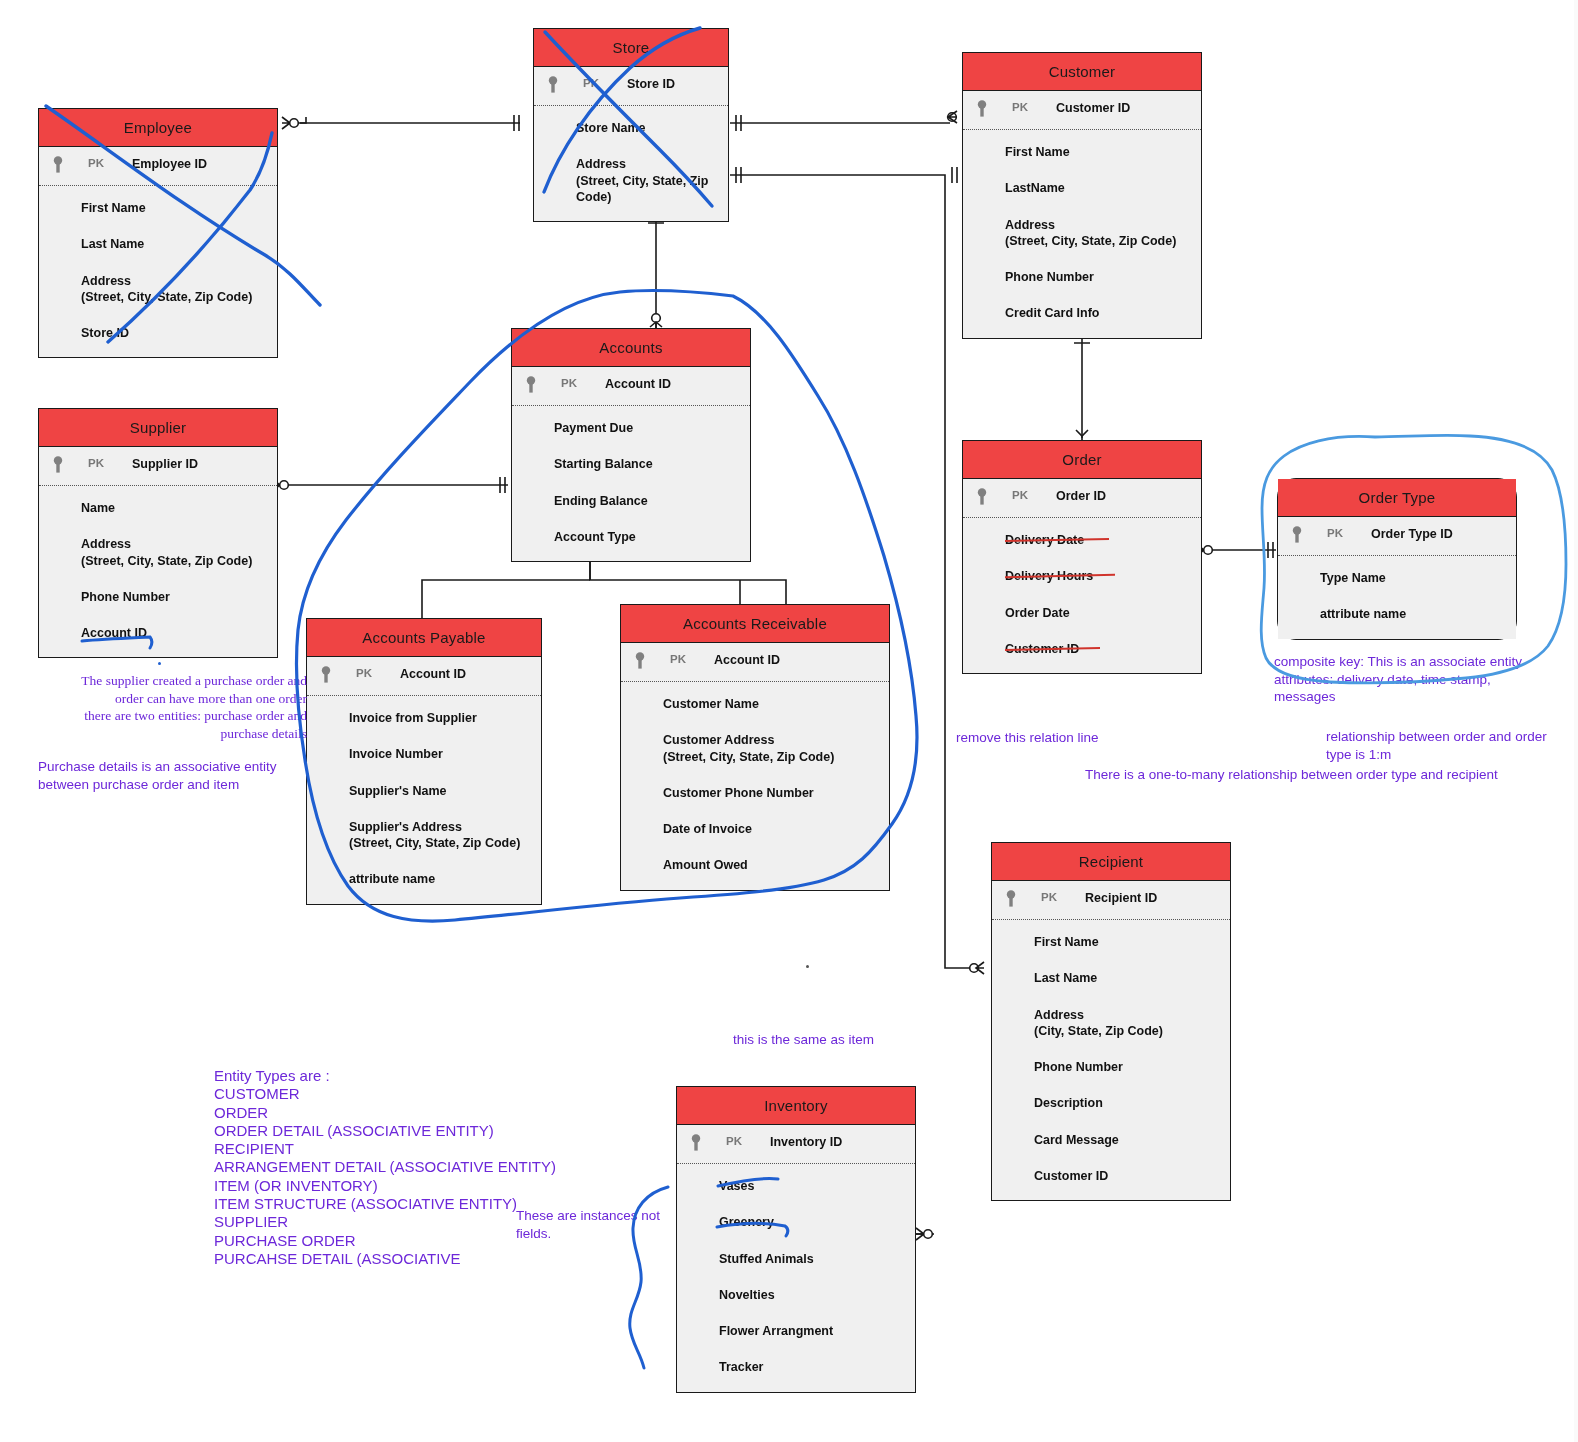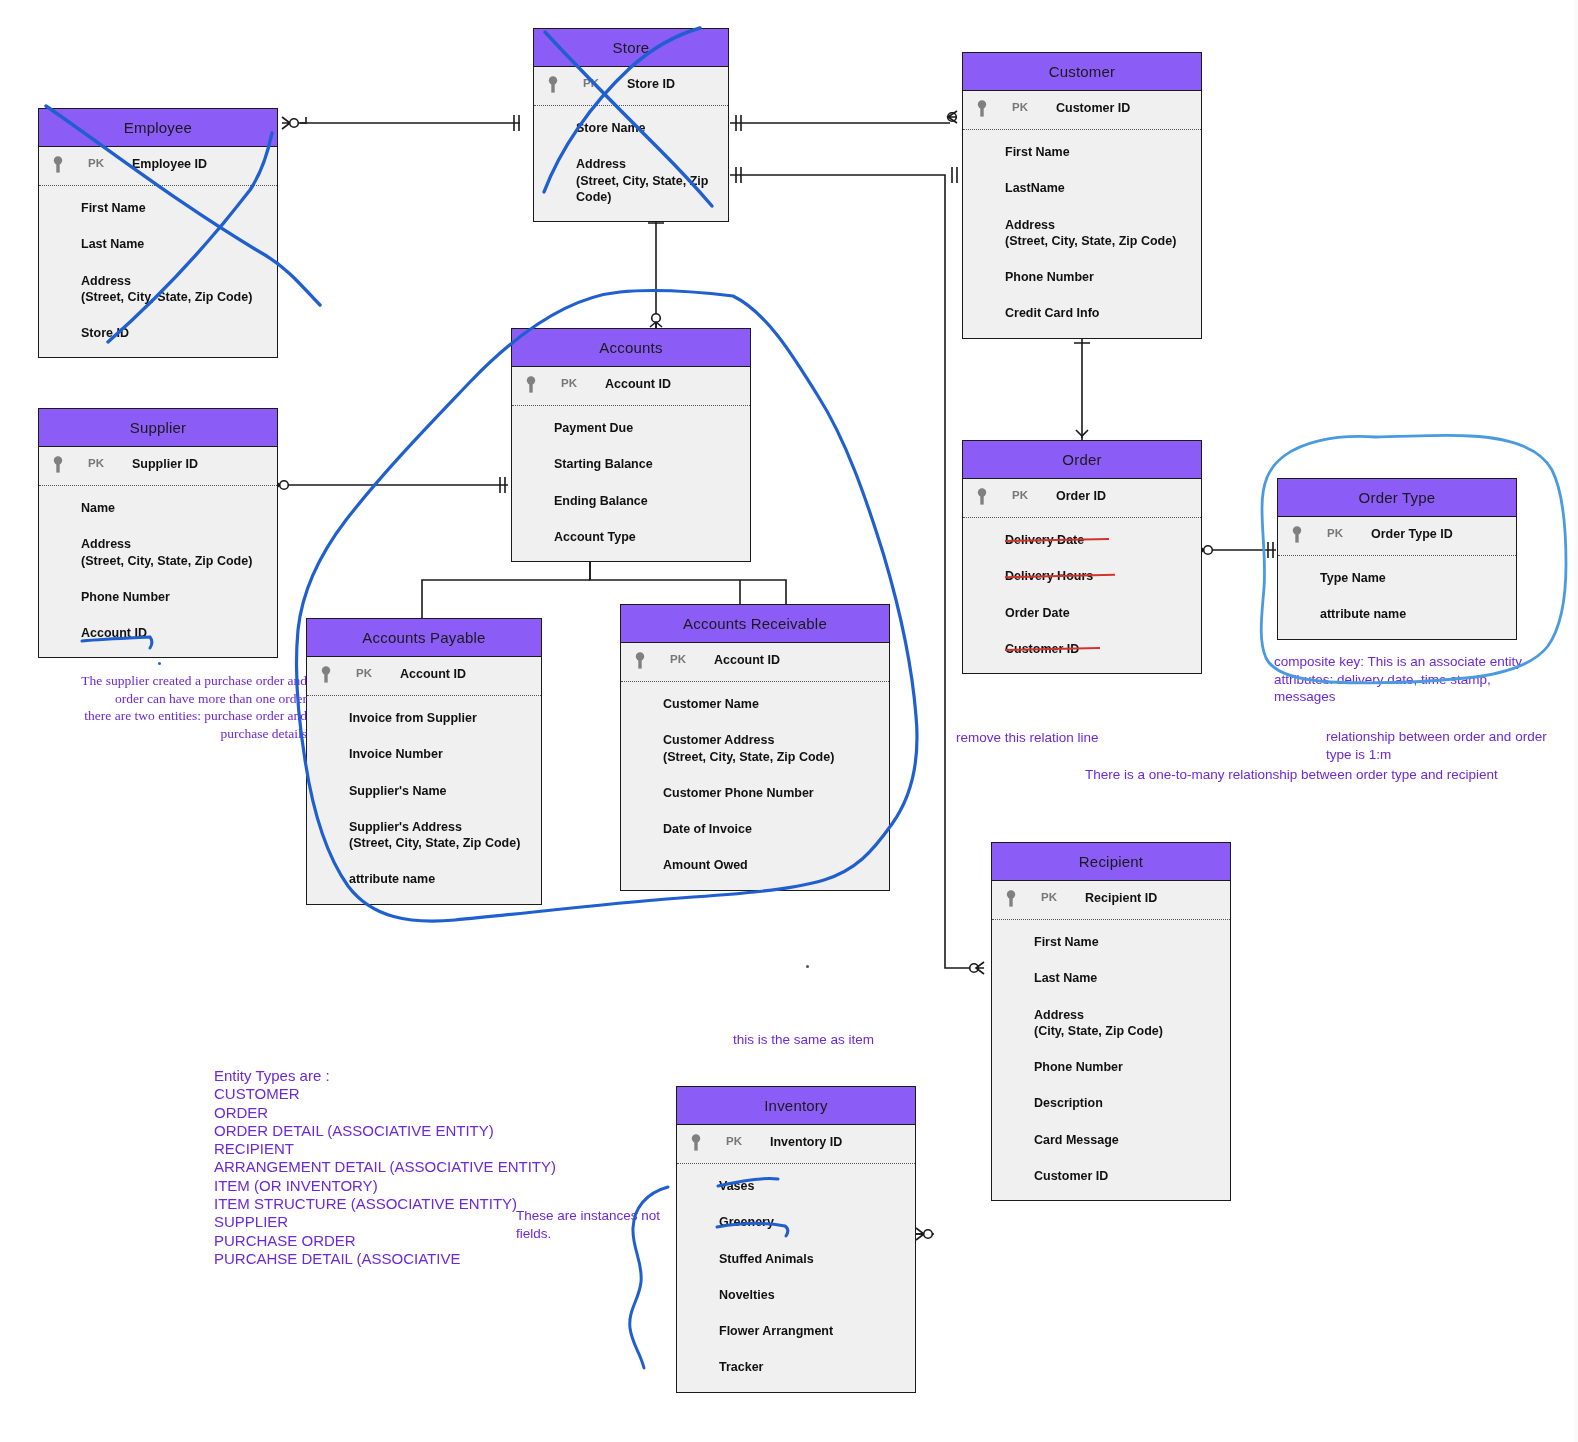--- a/index.html
+++ b/index.html
@@ -18,21 +18,21 @@
     position:absolute;
     border:1.5px solid #1a1a1a;
     background:#ffffff;
     z-index:5;
   }
   .entity-title {
     text-align:center;
     font-size:15px;
     color:#1a1a1a;
     padding:10px 4px 10px 4px;
-    background:#8b5cf6;
+    background:#ef4444;
     border-bottom:1.5px solid #1a1a1a;
     font-weight:400;
     letter-spacing:.2px;
   }
   .entity-body {
     background:#f0f0f0;
     padding:0;
   }
   .pk-row {
     display:flex;
@@ -340,21 +340,21 @@
       </div>
       <div class="attrs">
         <div class="attr strike-red" style="--sw:104px">Delivery Date</div>
         <div class="attr strike-red" style="--sw:110px">Delivery Hours</div>
         <div class="attr">Order Date</div>
         <div class="attr strike-red" style="--sw:95px">Customer ID</div>
       </div>
     </div>
   </div>
 
-  <div class="entity" style="left:1277px; top:478px; width:240px;">
+  <div class="entity" style="left:1277px; top:478px; width:240px;border-radius:19px;">
     <div class="entity-title">Order Type</div>
     <div class="entity-body">
       <div class="pk-row">
         <span class="key-icon">
             <svg width="10" height="17" viewBox="0 0 10 17">
               <circle cx="5" cy="4.5" r="4.2" fill="#808080"></circle>
               <rect x="3.3" y="7" width="3.4" height="9.6" fill="#808080"></rect>
             </svg>
           </span>
         <span class="pk-label">PK</span>
@@ -461,20 +461,22 @@
                C1566,526 1562,490 1552,470 C1540,448 1512,438 1470,436
                C1440,434 1404,437 1375,437 Z"></path>
     </g>
   </svg>
 
   <div class="note right" style="left:32px; top:672px; width:275px;font-family:Liberation Serif, serif;">The supplier created a purchase order and
 order can have more than one order
 there are two entities: purchase order and
 purchase details</div>
 
+  <div class="note" style="left:38px; top:758px; width:290px;">Purchase details is an associative entity
+between purchase order and item</div>
 
 
   <div class="note" style="left:1274px; top:653px; width:300px;">composite key: This is an associate entity
 attributes: delivery date, time stamp,
 messages</div>
 
   <div class="note" style="left:956px; top:729px; width:240px;">remove this relation line</div>
 
   <div class="note" style="left:1294px; top:728px; width:250px;margin-left:32px;">relationship between order and order
 type is 1:m</div>

